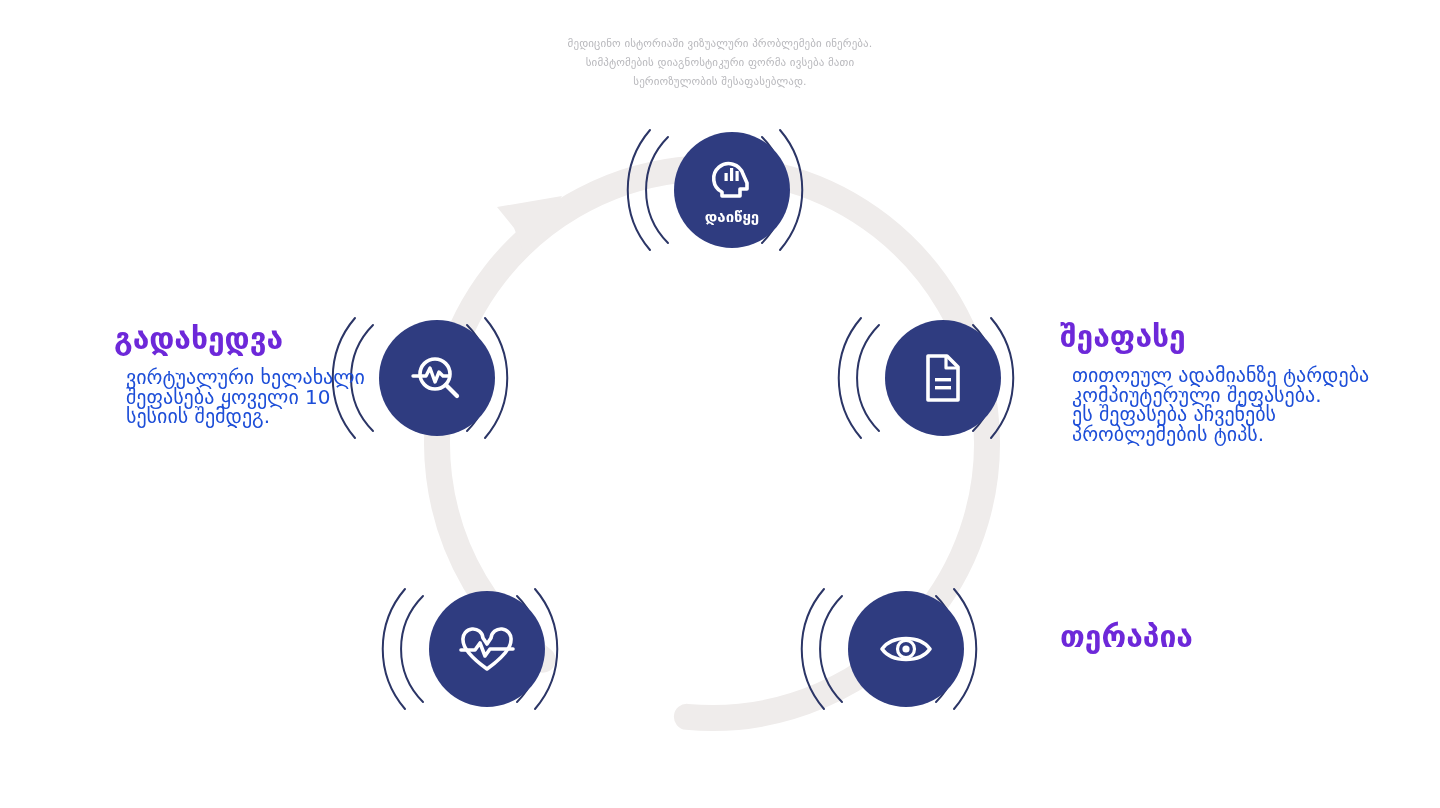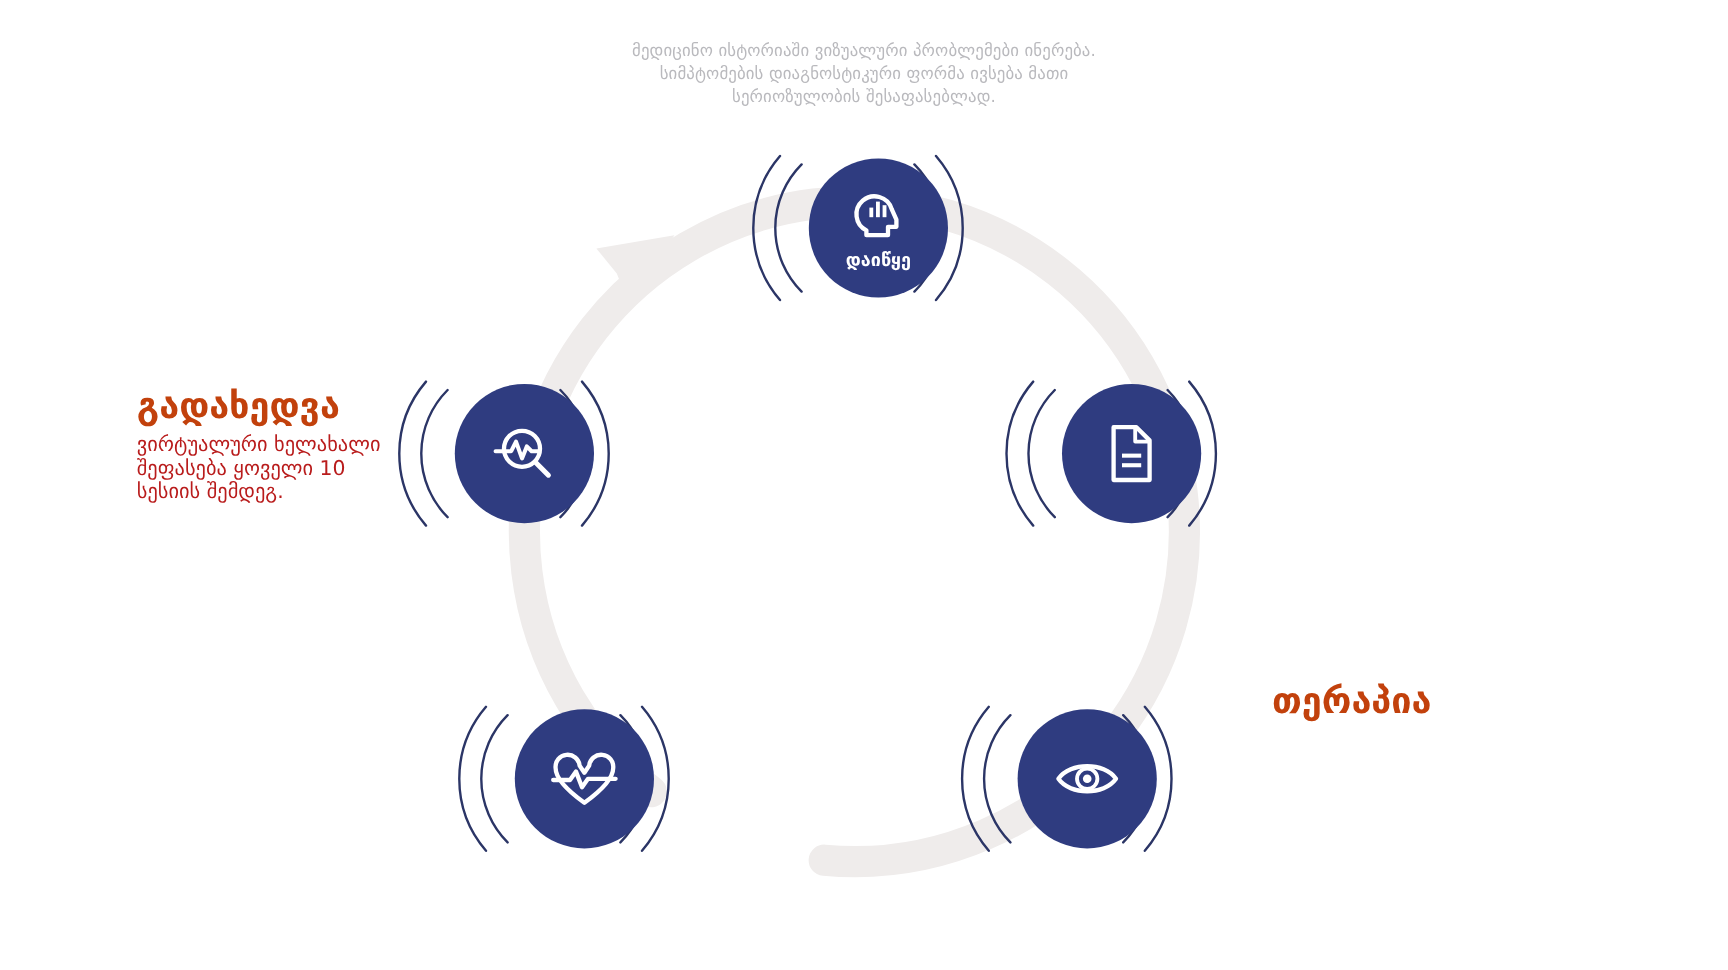--- a/index.html
+++ b/index.html
@@ -10,52 +10,52 @@
     overflow:hidden;
     position:relative;
   }
   #stage{position:absolute;inset:0;width:1440px;height:808px;}
 
   
   .intro{
     position:absolute;
     left:470px;top:34px;width:500px;
     text-align:center;
-    font-size:14px;
+    font-size:11px;
     line-height:19px;
     color:#b9b9bd;
     white-space:pre-line;
     letter-spacing:.1px;
   }
 
   
   #diagram{position:absolute;left:0;top:0;width:1440px;height:808px;}
 
   
   .block{position:absolute;}
   .block h2{
     margin:0 0 6px 0;
     font-size:30px;
     line-height:34px;
     font-weight:700;
-    color:#c2410c;
+    color:#6d28d9;
     white-space:pre-line;
   }
   .block p{
-    margin:0;
-    font-size:17px;
+    margin:12px;
+    font-size:20px;
     line-height:19.5px;
-    color:#b91c1c;
+    color:#1d4ed8;
     white-space:pre-line;
   }
 
   #blk-left-top   {left:114px; top:322px; width:300px;}
   #blk-left-bottom{left:114px; top:586px; width:310px;}
   #blk-right-top  {left:1060px;top:320px; width:350px;}
-  #blk-right-bottom{left:1060px;top:568px;width:360px;}
+  #blk-right-bottom{left:1060px;top:620px;width:360px;}
 
   
   .node-label{
     font-size:15px;
     font-weight:600;
     fill:#ffffff;
   }
 </style>
 </head>
 <body>
@@ -164,18 +164,25 @@
   </svg>
 
   <div class="block" id="blk-left-top">
     <h2>გადახედვა</h2>
     <p>ვირტუალური ხელახალი
 შეფასება ყოველი 10
 სესიის შემდეგ.</p>
   </div>
 
 
+  <div class="block" id="blk-right-top">
+    <h2>შეაფასე</h2>
+    <p>თითოეულ ადამიანზე ტარდება
+კომპიუტერული შეფასება.
+ ეს შეფასება აჩვენებს
+პრობლემების ტიპს.</p>
+  </div>
 
   <div class="block" id="blk-right-bottom">
     <h2>თერაპია</h2>
   </div>
 
 </div>
 
 </body></html>

